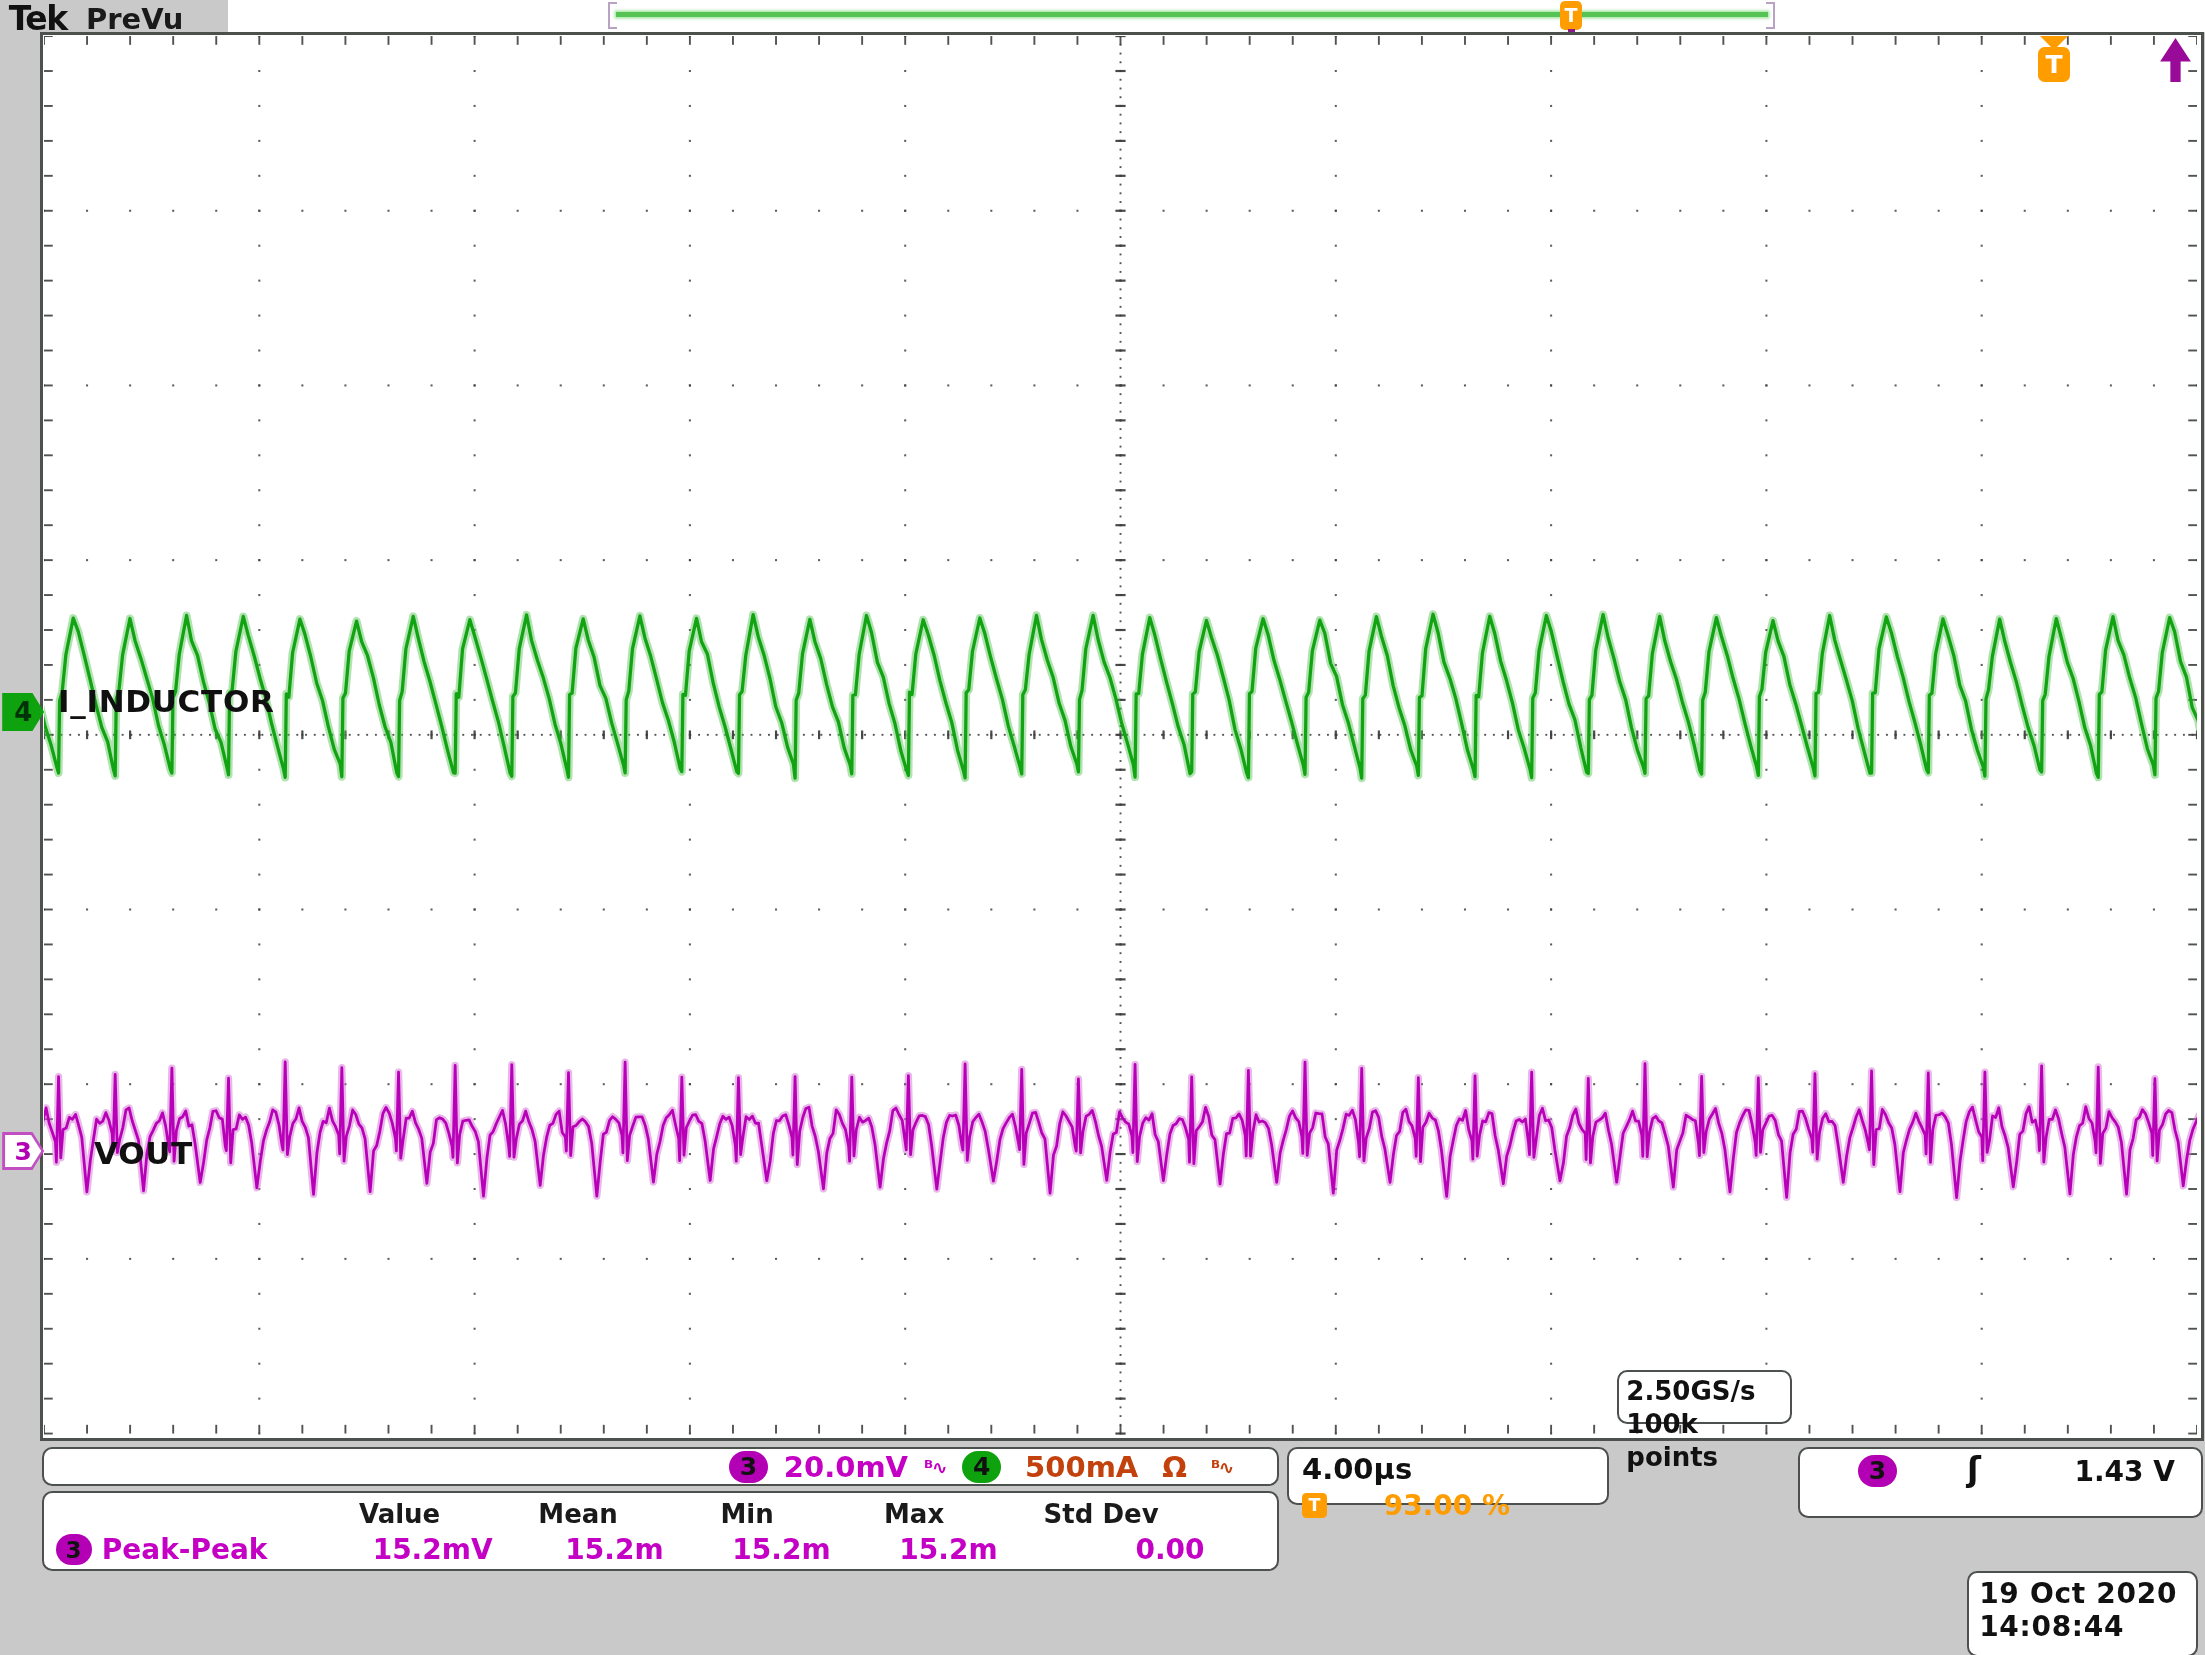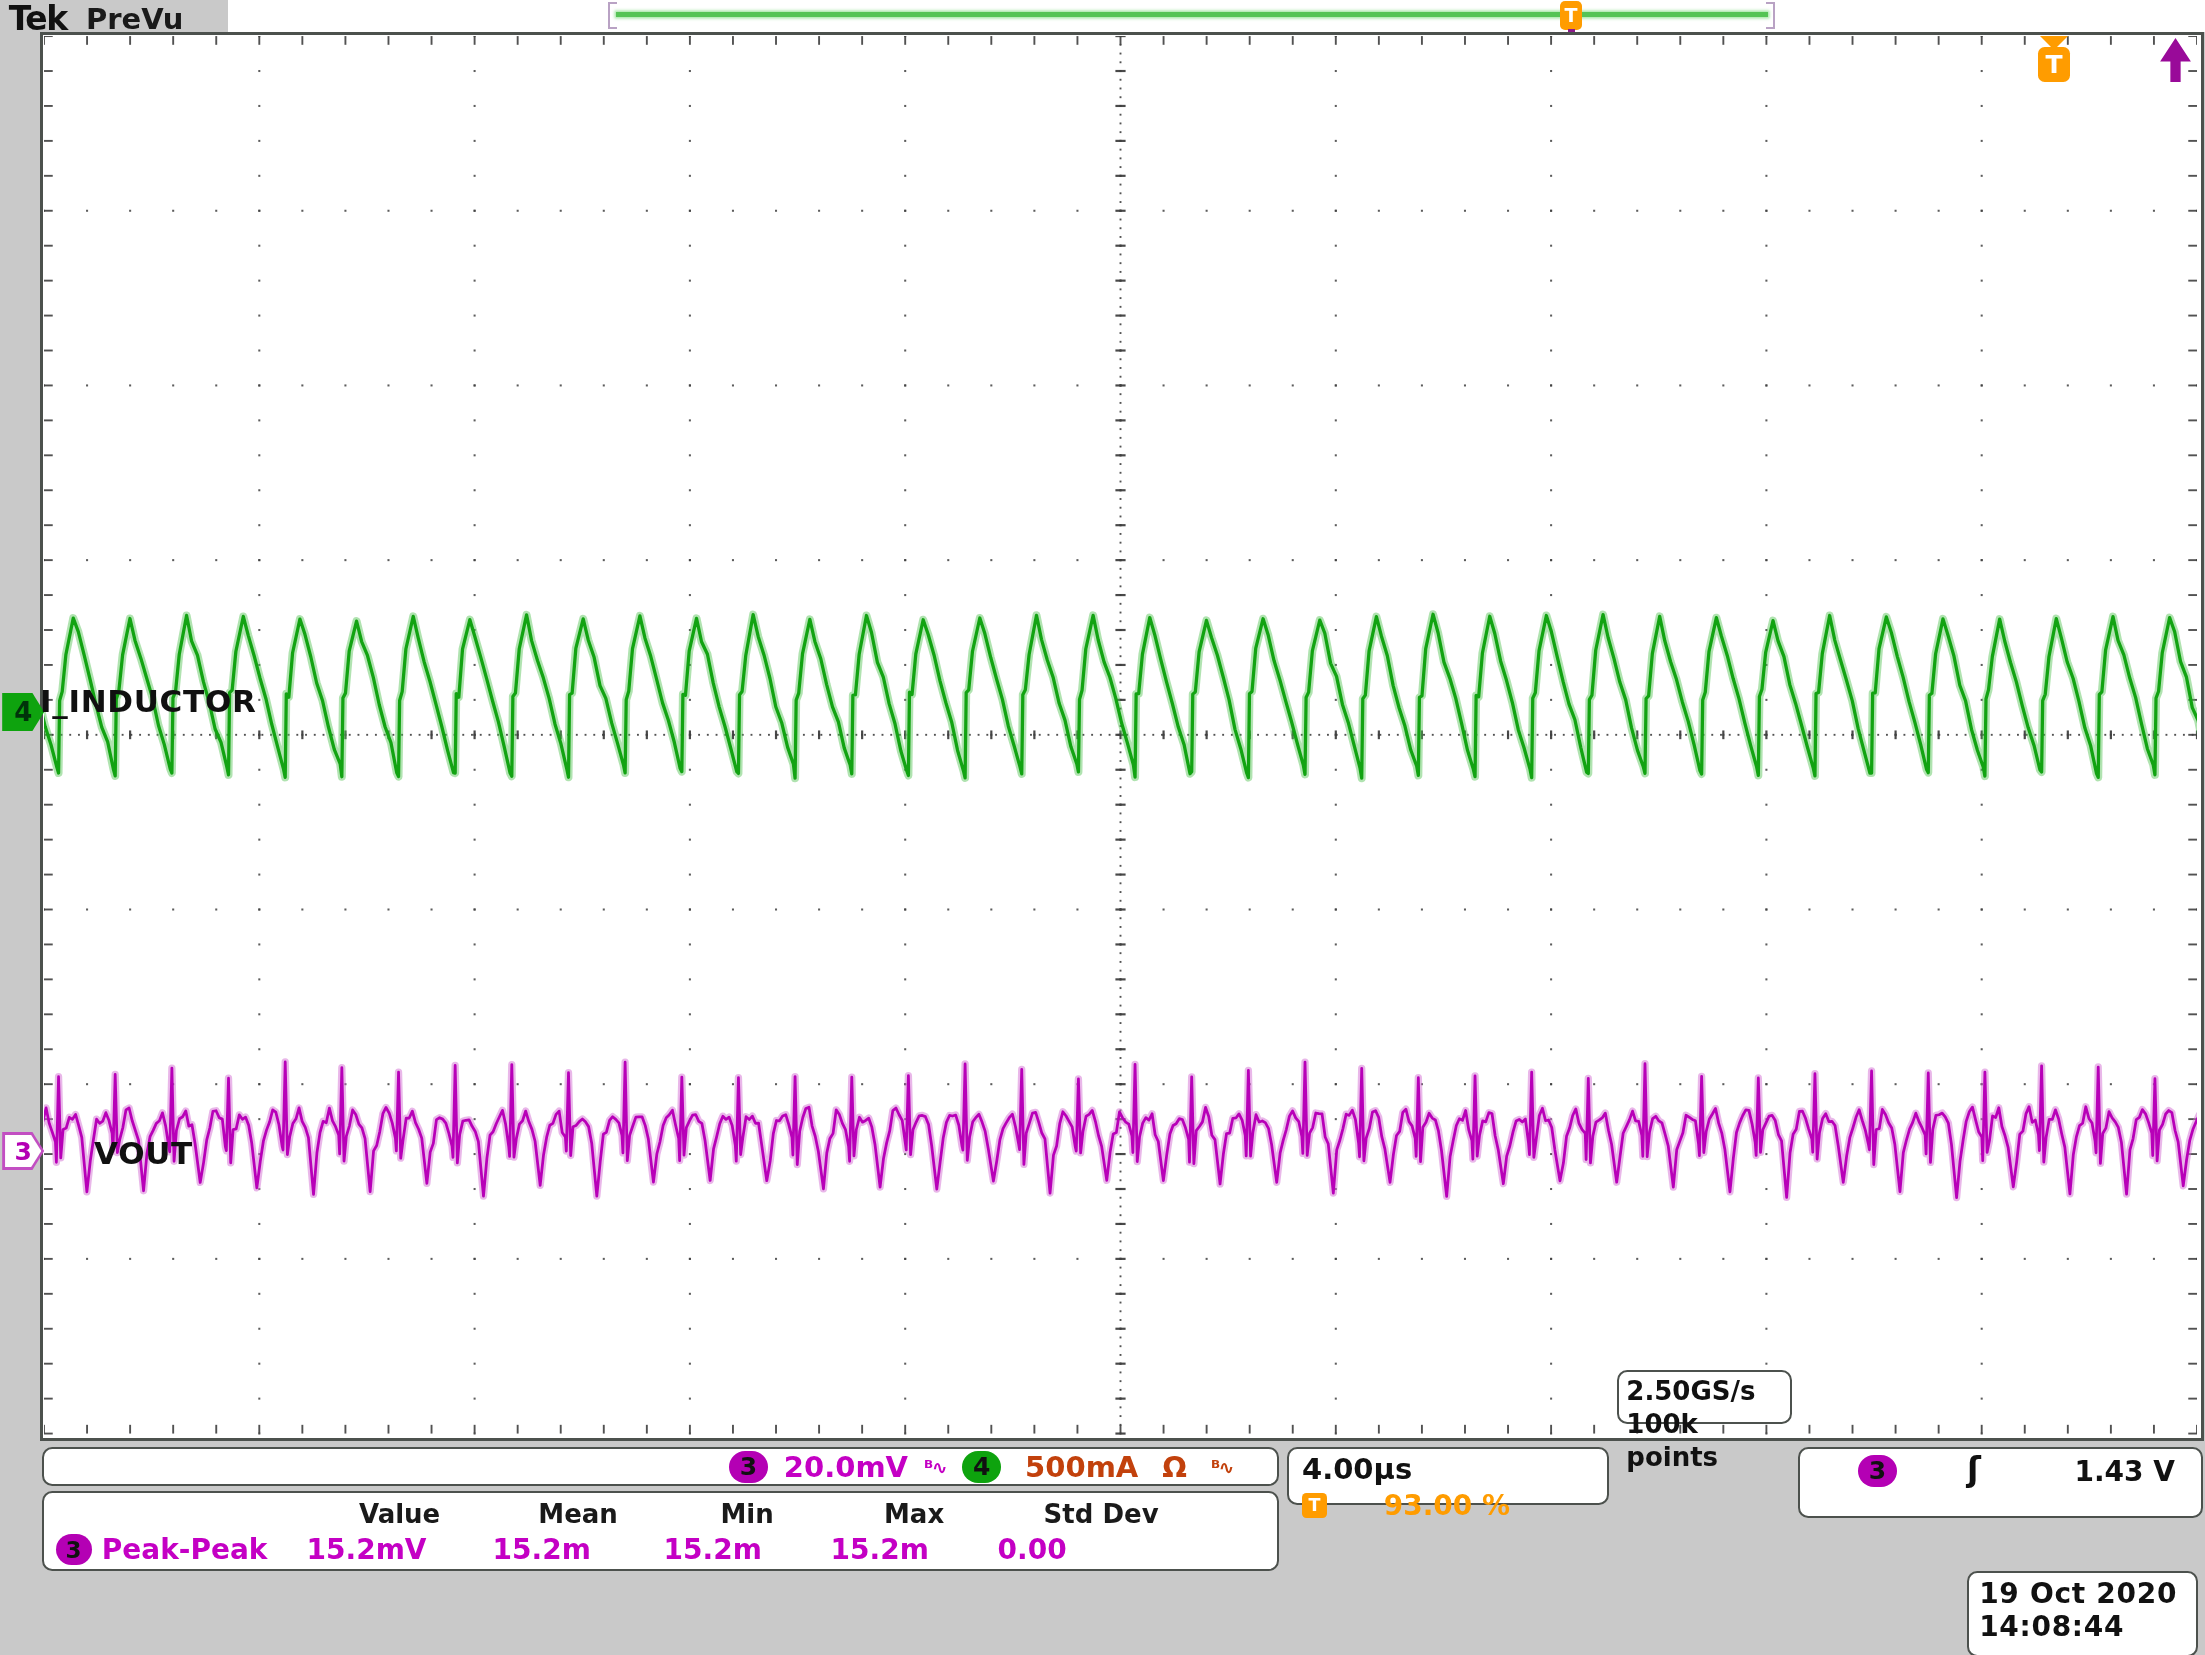--- a/index.html
+++ b/index.html
@@ -31,21 +31,21 @@
   
   .chan-marker{width:42px;height:38px;display:flex;align-items:center;justify-content:center;
     font-size:26px;font-weight:700;
     clip-path:polygon(0 0,72% 0,100% 50%,72% 100%,0 100%);}
   #ch4-marker{left:2.2px;top:693px;background:#0ea30e;color:#062;color:#00330a;}
   #ch3-marker-outer{left:2.2px;top:1132px;background:#c24fc2;}
   #ch3-marker-inner{position:absolute;inset:2.9px;background:#fff;
     clip-path:polygon(0 0,72% 0,100% 50%,72% 100%,0 100%);
     display:flex;align-items:center;justify-content:center;font-size:25px;font-weight:700;color:#b400b4;}
   .trace-label{font-size:31px;font-weight:700;color:#101010;letter-spacing:0.7px;}
-  #label-ch4{left:40px;top:683px;}
+  #label-ch4{left:58px;top:683px;}
   #label-ch3{left:54px;top:1135px;padding-left:40px;}
 
   
   #trig-pendant{left:2038px;top:36px;width:32px;}
   #trig-pendant .tri{width:0;height:0;margin:0 auto;
     border-left:14.6px solid transparent;border-right:14.6px solid transparent;border-top:14.6px solid #ff9c00;}
   #trig-pendant .tag{width:32px;height:35px;margin-top:-2.9px;background:#ff9c00;border-radius:6.6px;
     display:flex;align-items:center;justify-content:center;color:#fff;font-size:25px;font-weight:700;}
 
   
@@ -56,21 +56,21 @@
     font-size:25px;font-weight:700;color:#111;}
   .badge.ch3{background:#b400b4;}
   .badge.ch4{background:#0ea30e;}
   .ch3-text{color:#c400c4;font-weight:700;font-size:29px;}
   .ch4-text{color:#c2410c;font-weight:700;font-size:29px;margin-left:8px;}
   .bw-icon{font-size:19px;font-weight:700;letter-spacing:-1.5px;}
 
   #box-meas{left:42px;top:1491px;width:1237px;height:80px;padding:2.9px 0 0 11.6px;
     display:grid;grid-template-columns:251px 186px 171px 167px 167px 207px;grid-auto-rows:36px;align-items:center;}
   .mhead{font-size:26px;font-weight:700;color:#1a1a1a;text-align:center;}
-  .mval{font-size:28px;font-weight:700;color:#c400c4;text-align:left;}
+  .mval{font-size:28px;font-weight:700;color:#c400c4;text-align:right;}
   #meas-name-cell{display:flex;align-items:center;gap:10.2px;}
   #meas-name-cell .badge{min-width:36px;height:31px;font-size:23px;}
   #meas-name{font-size:28px;font-weight:700;color:#c400c4;}
 
   #box-horiz{left:1287px;top:1447px;width:322px;height:58px;padding:2.9px 0 0 13px;}
   #horiz-scale{font-size:29px;font-weight:700;color:#111;}
   #horiz-trig-row{display:flex;align-items:center;gap:8.7px;margin-top:2.9px;}
   #horiz-trig-icon{width:25px;height:25px;background:#ff9c00;border-radius:4.4px;
     display:flex;align-items:center;justify-content:center;color:#fff;font-size:17.5px;font-weight:700;}
   #horiz-trig-pos{font-size:28px;font-weight:700;color:#ff9c00;margin-left:48px;}

